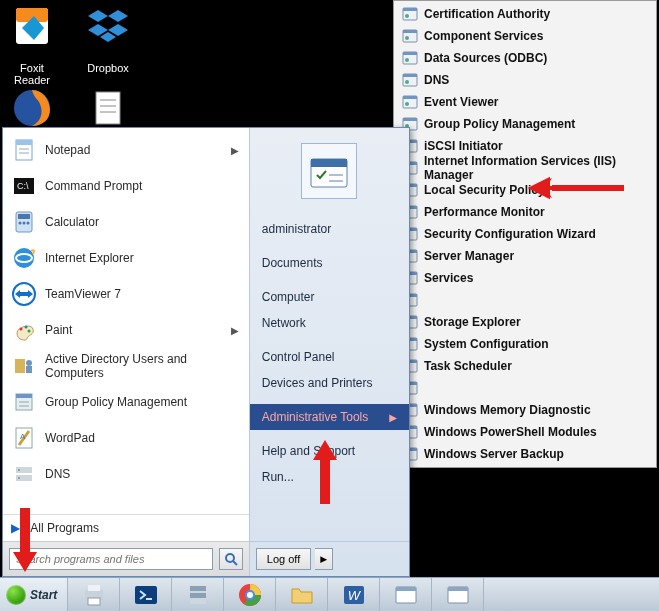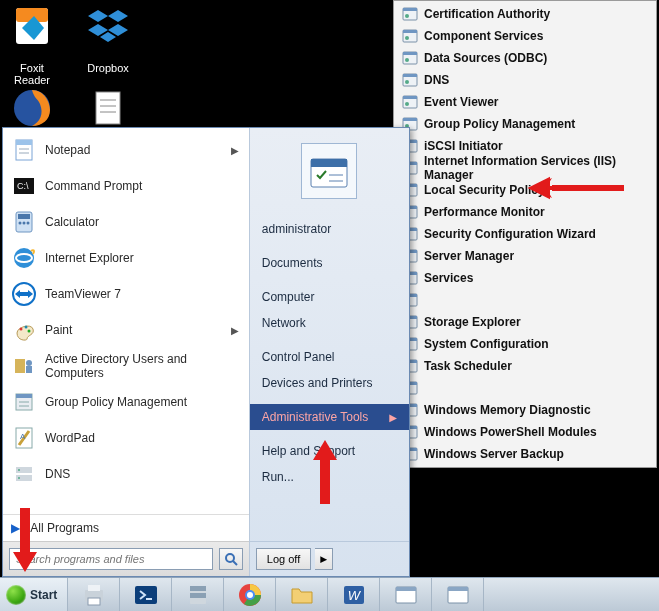--- a/index.html
+++ b/index.html
@@ -35,21 +35,21 @@
   .logoff-btn { height: 22px; padding: 0 10px; border: 1px solid #8a9db3; background: linear-gradient(#f7f7f7,#e2e2e2); font-size: 11px; cursor: pointer; }
   .logoff-split { width: 18px; height: 22px; border: 1px solid #8a9db3; border-left: none; background: linear-gradient(#f7f7f7,#e2e2e2); font-size: 9px; display:flex; align-items:center; justify-content:center; cursor:pointer; }
 
   
   .submenu { position: absolute; top: 0; left: 393px; width: 264px; background: #f3f3f3; border: 1px solid #9a9a9a; box-shadow: 2px 2px 6px rgba(0,0,0,0.4); padding: 2px; }
   .sub-item { display: flex; align-items: center; padding: 2px 6px; height: 22px; font-size: 12px; color: #111; cursor: pointer; font-weight: bold; }
   .sub-item .sicon { width: 16px; height: 16px; margin-right: 6px; flex-shrink:0; }
 
   
   .taskbar { position: absolute; bottom: 0; left: 0; width: 100%; height: 34px; background: linear-gradient(#dfe7ee, #bcc9d6); border-top: 1px solid #8fa4bb; display: flex; align-items: stretch; }
-  .start-btn { display: flex; align-items: center; gap: 4px; padding: 0 10px 0 6px; background: linear-gradient(#e9f0f6,#cdd9e4); border-right: 1px solid #a6b6c6; cursor: pointer; font-size: 12px; font-weight: bold; color: #234; }
+  .start-btn { display: flex; align-items: center; gap: 4px; padding: 0 10px 0 6px; background: linear-gradient(#e9f0f6,#cdd9e4); border-right: 1px solid #a6b6c6; cursor: pointer; font-size: 12px; font-weight: bold; color: #234; font-style: italic; }
   .start-orb { width: 20px; height: 20px; border-radius: 50%; background: radial-gradient(circle at 35% 30%, #8fe24a, #3aa510 60%, #1f6b08); box-shadow: inset 0 0 2px #fff; }
   .task-item { width: 52px; border-right: 1px solid #a6b6c6; display: flex; align-items: center; justify-content: center; cursor: pointer; }
   .task-item svg, .task-item .ticon { width: 26px; height: 26px; }
 
   
   .arrow-red { position: absolute; pointer-events: none; }
 
   
   svg { display: block; }
 </style>

